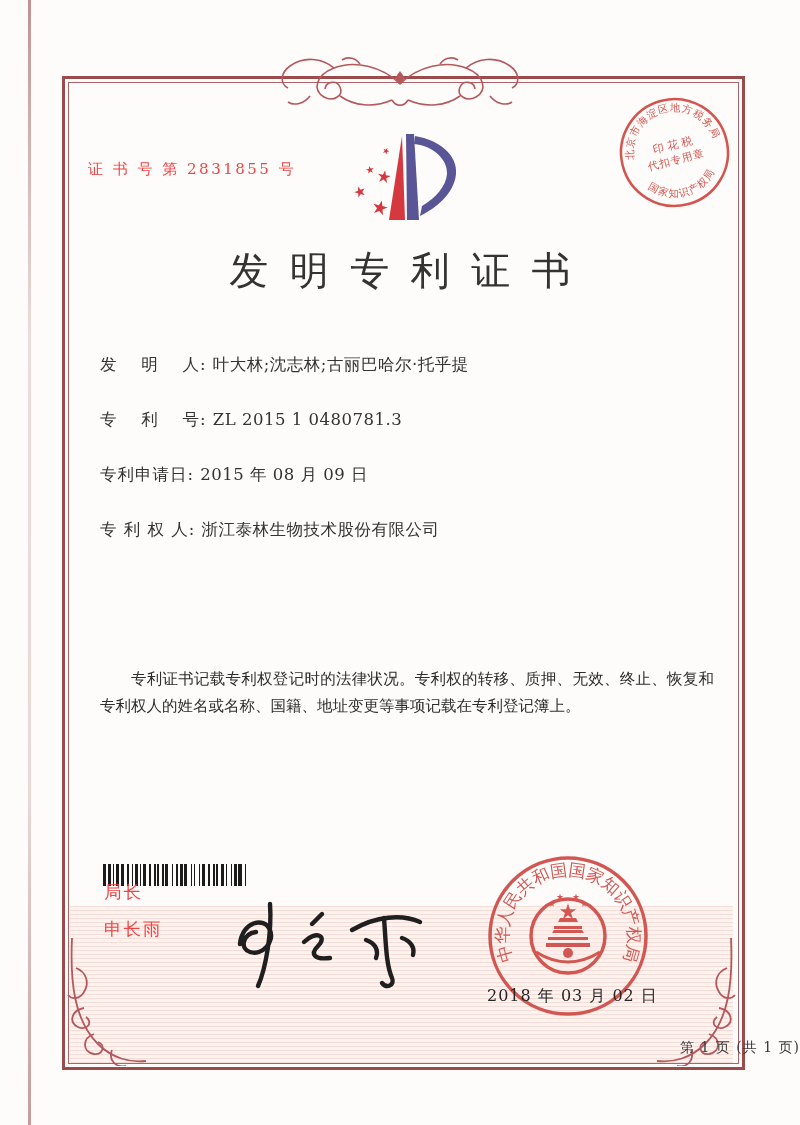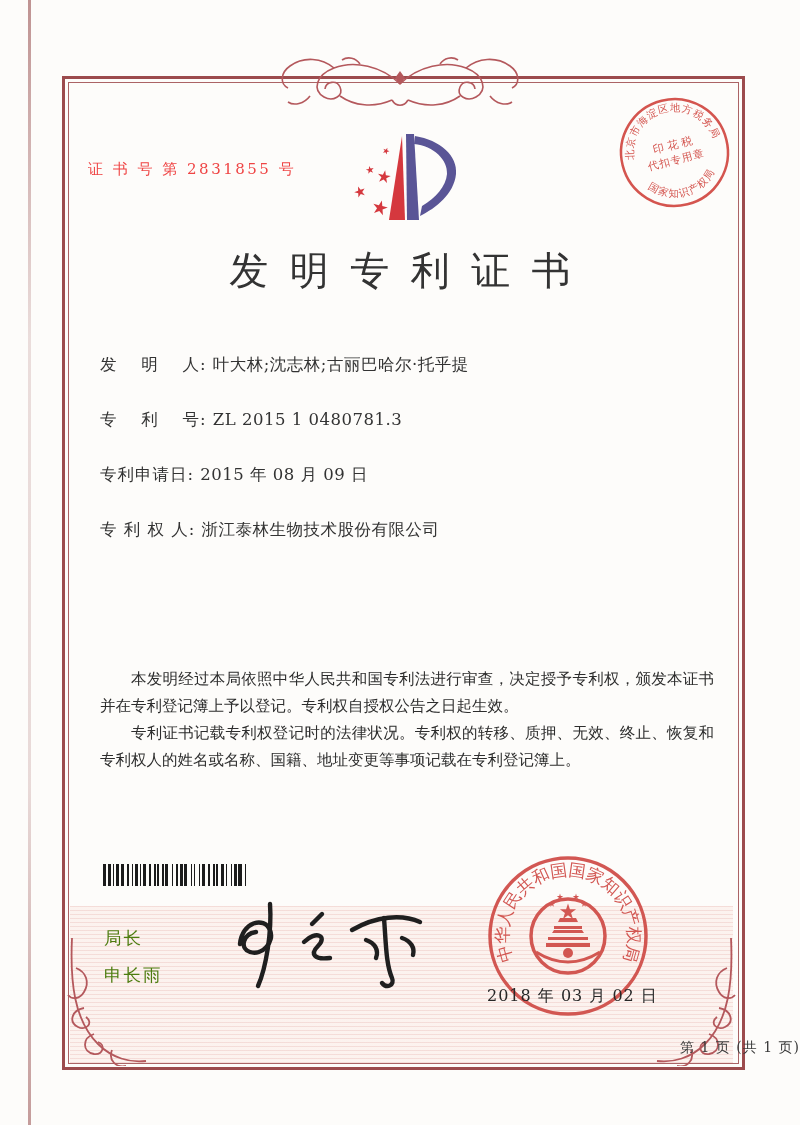--- a/index.html
+++ b/index.html
@@ -18,21 +18,21 @@
   .title{position:absolute;left:0;top:244px;width:100%;text-align:center;font-size:39px;
     letter-spacing:.55em;text-indent:.55em;color:#333;font-weight:500;}
   .fields{position:absolute;left:100px;top:354px;width:620px;font-size:16.5px;color:#333;}
   .field{margin:0 0 33px 0;white-space:nowrap;}
   .flabel{letter-spacing:1px;}
   .fvalue{letter-spacing:.5px;}
   .body-text{position:absolute;left:100px;top:666px;width:614px;font-size:15.5px;line-height:27px;
     text-align:justify;color:#2d2d2d;}
   .body-text p{margin:0;text-indent:2em;}
   .barcode{position:absolute;left:103px;top:864px;width:204px;height:22px;overflow:hidden;white-space:nowrap;font-size:0;}
-  .signer{position:absolute;left:104px;top:926px;font-size:17.5px;letter-spacing:2px;color:#4d7c0f;z-index:3;}
+  .signer{position:absolute;left:104px;top:880px;font-size:17.5px;letter-spacing:2px;color:#ef4444;z-index:3;}
   .signer div{margin-bottom:13px;}
   .signature{position:absolute;left:212px;top:892px;z-index:3;}
   .seal-bottom{position:absolute;left:476px;top:844px;z-index:2;}
   .seal-date{position:absolute;left:487px;top:986px;font-size:16px;letter-spacing:1px;color:#272727;z-index:4;}
   .stamp-top{position:absolute;left:612px;top:90px;transform:rotate(-14deg);}
   .footer{position:absolute;left:0;top:1039px;width:100%;text-align:right;font-size:14px;
     letter-spacing:1px;color:#3a3a3a;z-index:3;}
   .logo{position:absolute;left:336px;top:120px;}
   .ornament-top{position:absolute;left:270px;top:50px;z-index:2;}
   .flourish{position:absolute;z-index:2;}
@@ -135,21 +135,20 @@
     </div>
     <div class="field">
       <span class="flabel">专利申请日: </span><span class="fvalue">2015 年 08 月 09 日</span>
     </div>
     <div class="field">
       <span class="flabel">专 利 权 人: </span><span class="fvalue">浙江泰林生物技术股份有限公司</span>
     </div>
   </div>
 
   <div class="body-text">
-    <p>本发明经过本局依照中华人民共和国专利法进行审查，决定授予专利权，颁发本证书并在专利登记簿上予以登记。专利权自授权公告之日起生效。</p>
     <p>专利证书记载专利权登记时的法律状况。专利权的转移、质押、无效、终止、恢复和专利权人的姓名或名称、国籍、地址变更等事项记载在专利登记簿上。</p>
   </div>
 
   <div class="barcode"><span style="display:inline-block;height:22px;vertical-align:top;width:3.2px;background:#1b1b1b"></span><span style="display:inline-block;height:22px;vertical-align:top;width:1.6px;background:transparent"></span><span style="display:inline-block;height:22px;vertical-align:top;width:3.2px;background:#1b1b1b"></span><span style="display:inline-block;height:22px;vertical-align:top;width:1.6px;background:transparent"></span><span style="display:inline-block;height:22px;vertical-align:top;width:1.6px;background:#1b1b1b"></span><span style="display:inline-block;height:22px;vertical-align:top;width:1.6px;background:transparent"></span><span style="display:inline-block;height:22px;vertical-align:top;width:3.2px;background:#1b1b1b"></span><span style="display:inline-block;height:22px;vertical-align:top;width:1.6px;background:transparent"></span><span style="display:inline-block;height:22px;vertical-align:top;width:3.2px;background:#1b1b1b"></span><span style="display:inline-block;height:22px;vertical-align:top;width:3.2px;background:transparent"></span><span style="display:inline-block;height:22px;vertical-align:top;width:1.6px;background:#1b1b1b"></span><span style="display:inline-block;height:22px;vertical-align:top;width:3.2px;background:transparent"></span><span style="display:inline-block;height:22px;vertical-align:top;width:1.6px;background:#1b1b1b"></span><span style="display:inline-block;height:22px;vertical-align:top;width:1.6px;background:transparent"></span><span style="display:inline-block;height:22px;vertical-align:top;width:3.2px;background:#1b1b1b"></span><span style="display:inline-block;height:22px;vertical-align:top;width:1.6px;background:transparent"></span><span style="display:inline-block;height:22px;vertical-align:top;width:1.6px;background:#1b1b1b"></span><span style="display:inline-block;height:22px;vertical-align:top;width:1.6px;background:transparent"></span><span style="display:inline-block;height:22px;vertical-align:top;width:3.2px;background:#1b1b1b"></span><span style="display:inline-block;height:22px;vertical-align:top;width:3.2px;background:transparent"></span><span style="display:inline-block;height:22px;vertical-align:top;width:1.6px;background:#1b1b1b"></span><span style="display:inline-block;height:22px;vertical-align:top;width:3.2px;background:transparent"></span><span style="display:inline-block;height:22px;vertical-align:top;width:1.6px;background:#1b1b1b"></span><span style="display:inline-block;height:22px;vertical-align:top;width:1.6px;background:transparent"></span><span style="display:inline-block;height:22px;vertical-align:top;width:1.6px;background:#1b1b1b"></span><span style="display:inline-block;height:22px;vertical-align:top;width:3.2px;background:transparent"></span><span style="display:inline-block;height:22px;vertical-align:top;width:1.6px;background:#1b1b1b"></span><span style="display:inline-block;height:22px;vertical-align:top;width:1.6px;background:transparent"></span><span style="display:inline-block;height:22px;vertical-align:top;width:3.2px;background:#1b1b1b"></span><span style="display:inline-block;height:22px;vertical-align:top;width:3.2px;background:transparent"></span><span style="display:inline-block;height:22px;vertical-align:top;width:1.6px;background:#1b1b1b"></span><span style="display:inline-block;height:22px;vertical-align:top;width:3.2px;background:transparent"></span><span style="display:inline-block;height:22px;vertical-align:top;width:1.6px;background:#1b1b1b"></span><span style="display:inline-block;height:22px;vertical-align:top;width:1.6px;background:transparent"></span><span style="display:inline-block;height:22px;vertical-align:top;width:3.2px;background:#1b1b1b"></span><span style="display:inline-block;height:22px;vertical-align:top;width:1.6px;background:transparent"></span><span style="display:inline-block;height:22px;vertical-align:top;width:3.2px;background:#1b1b1b"></span><span style="display:inline-block;height:22px;vertical-align:top;width:3.2px;background:transparent"></span><span style="display:inline-block;height:22px;vertical-align:top;width:1.6px;background:#1b1b1b"></span><span style="display:inline-block;height:22px;vertical-align:top;width:1.6px;background:transparent"></span><span style="display:inline-block;height:22px;vertical-align:top;width:1.6px;background:#1b1b1b"></span><span style="display:inline-block;height:22px;vertical-align:top;width:3.2px;background:transparent"></span><span style="display:inline-block;height:22px;vertical-align:top;width:1.6px;background:#1b1b1b"></span><span style="display:inline-block;height:22px;vertical-align:top;width:1.6px;background:transparent"></span><span style="display:inline-block;height:22px;vertical-align:top;width:3.2px;background:#1b1b1b"></span><span style="display:inline-block;height:22px;vertical-align:top;width:3.2px;background:transparent"></span><span style="display:inline-block;height:22px;vertical-align:top;width:1.6px;background:#1b1b1b"></span><span style="display:inline-block;height:22px;vertical-align:top;width:3.2px;background:transparent"></span><span style="display:inline-block;height:22px;vertical-align:top;width:1.6px;background:#1b1b1b"></span><span style="display:inline-block;height:22px;vertical-align:top;width:1.6px;background:transparent"></span><span style="display:inline-block;height:22px;vertical-align:top;width:1.6px;background:#1b1b1b"></span><span style="display:inline-block;height:22px;vertical-align:top;width:3.2px;background:transparent"></span><span style="display:inline-block;height:22px;vertical-align:top;width:3.2px;background:#1b1b1b"></span><span style="display:inline-block;height:22px;vertical-align:top;width:1.6px;background:transparent"></span><span style="display:inline-block;height:22px;vertical-align:top;width:1.6px;background:#1b1b1b"></span><span style="display:inline-block;height:22px;vertical-align:top;width:3.2px;background:transparent"></span><span style="display:inline-block;height:22px;vertical-align:top;width:1.6px;background:#1b1b1b"></span><span style="display:inline-block;height:22px;vertical-align:top;width:1.6px;background:transparent"></span><span style="display:inline-block;height:22px;vertical-align:top;width:3.2px;background:#1b1b1b"></span><span style="display:inline-block;height:22px;vertical-align:top;width:1.6px;background:transparent"></span><span style="display:inline-block;height:22px;vertical-align:top;width:3.2px;background:#1b1b1b"></span><span style="display:inline-block;height:22px;vertical-align:top;width:3.2px;background:transparent"></span><span style="display:inline-block;height:22px;vertical-align:top;width:1.6px;background:#1b1b1b"></span><span style="display:inline-block;height:22px;vertical-align:top;width:3.2px;background:transparent"></span></div>
 
   <div class="signer">
     <div>局长</div>
     <div>申长雨</div>
   </div>
 

